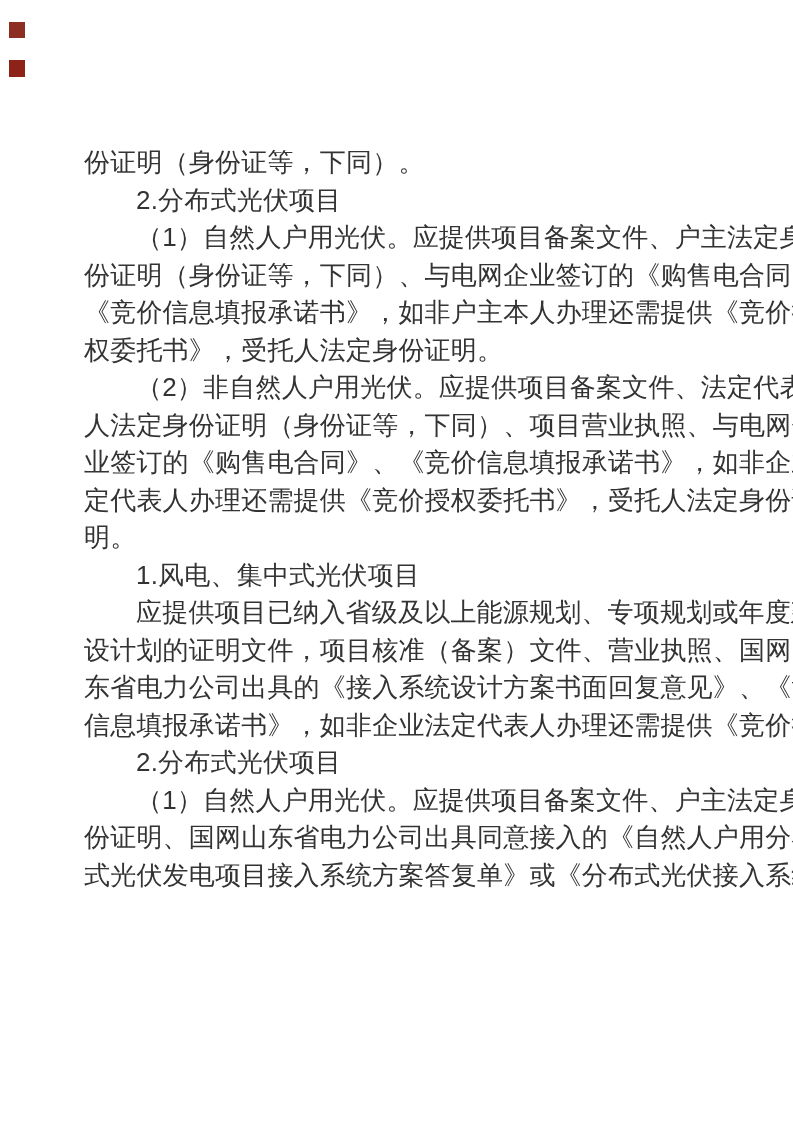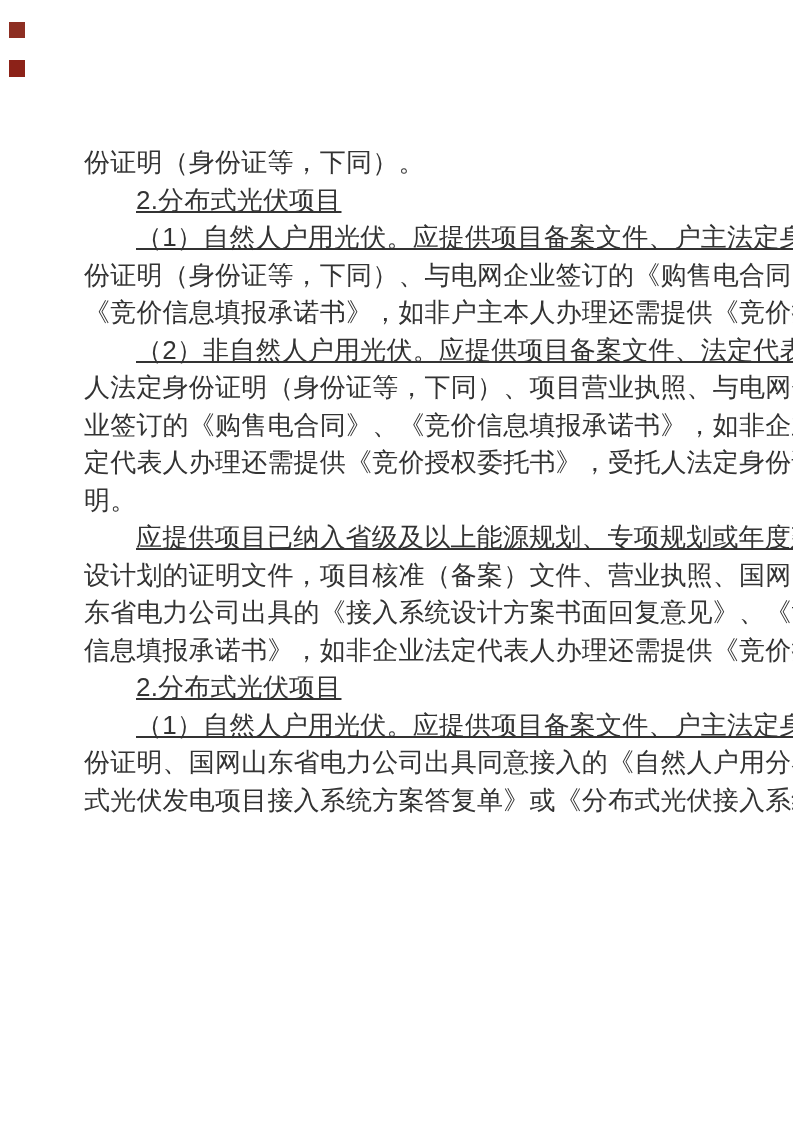--- a/index.html
+++ b/index.html
@@ -30,44 +30,46 @@
     width: 626px;
     font-size: 26px;
     line-height: 37.5px;
     color: #333333;
     letter-spacing: 0.2px;
   }
   .line {
     height: 37.5px;
     white-space: nowrap;
   }
-  .line.indent { padding-left: 52px; text-decoration: underline; }
+  .line.indent { padding-left: 52px; }
   .line.fill {
     text-align: justify;
     text-align-last: justify;
   }
 </style>
 </head>
 <body>
 
 <div class="page">
   <div class="red-mark mark1"></div>
   <div class="red-mark mark2"></div>
 
   <div class="doc">
     <div class="line">份证明（身份证等，下同）。</div>
     <div class="line indent">2.分布式光伏项目</div>
     <div class="line indent fill">（1）自然人户用光伏。应提供项目备案文件、户主法定身</div>
     <div class="line fill">份证明（身份证等，下同）、与电网企业签订的《购售电合同》、</div>
     <div class="line fill">《竞价信息填报承诺书》，如非户主本人办理还需提供《竞价授</div>
+    <div class="line">权委托书》，受托人法定身份证明。</div>
     <div class="line indent fill">（2）非自然人户用光伏。应提供项目备案文件、法定代表</div>
     <div class="line fill">人法定身份证明（身份证等，下同）、项目营业执照、与电网企</div>
     <div class="line fill">业签订的《购售电合同》、《竞价信息填报承诺书》，如非企业法</div>
     <div class="line fill">定代表人办理还需提供《竞价授权委托书》，受托人法定身份证</div>
     <div class="line">明。</div>
+    <div class="line indent">1.风电、集中式光伏项目</div>
     <div class="line indent fill">应提供项目已纳入省级及以上能源规划、专项规划或年度建</div>
     <div class="line fill">设计划的证明文件，项目核准（备案）文件、营业执照、国网山</div>
     <div class="line fill">东省电力公司出具的《接入系统设计方案书面回复意见》、《竞价</div>
     <div class="line fill">信息填报承诺书》，如非企业法定代表人办理还需提供《竞价授</div>
     <div class="line indent">2.分布式光伏项目</div>
     <div class="line indent fill">（1）自然人户用光伏。应提供项目备案文件、户主法定身</div>
     <div class="line fill">份证明、国网山东省电力公司出具同意接入的《自然人户用分布</div>
     <div class="line fill">式光伏发电项目接入系统方案答复单》或《分布式光伏接入系统</div>
   </div>
 </div>

